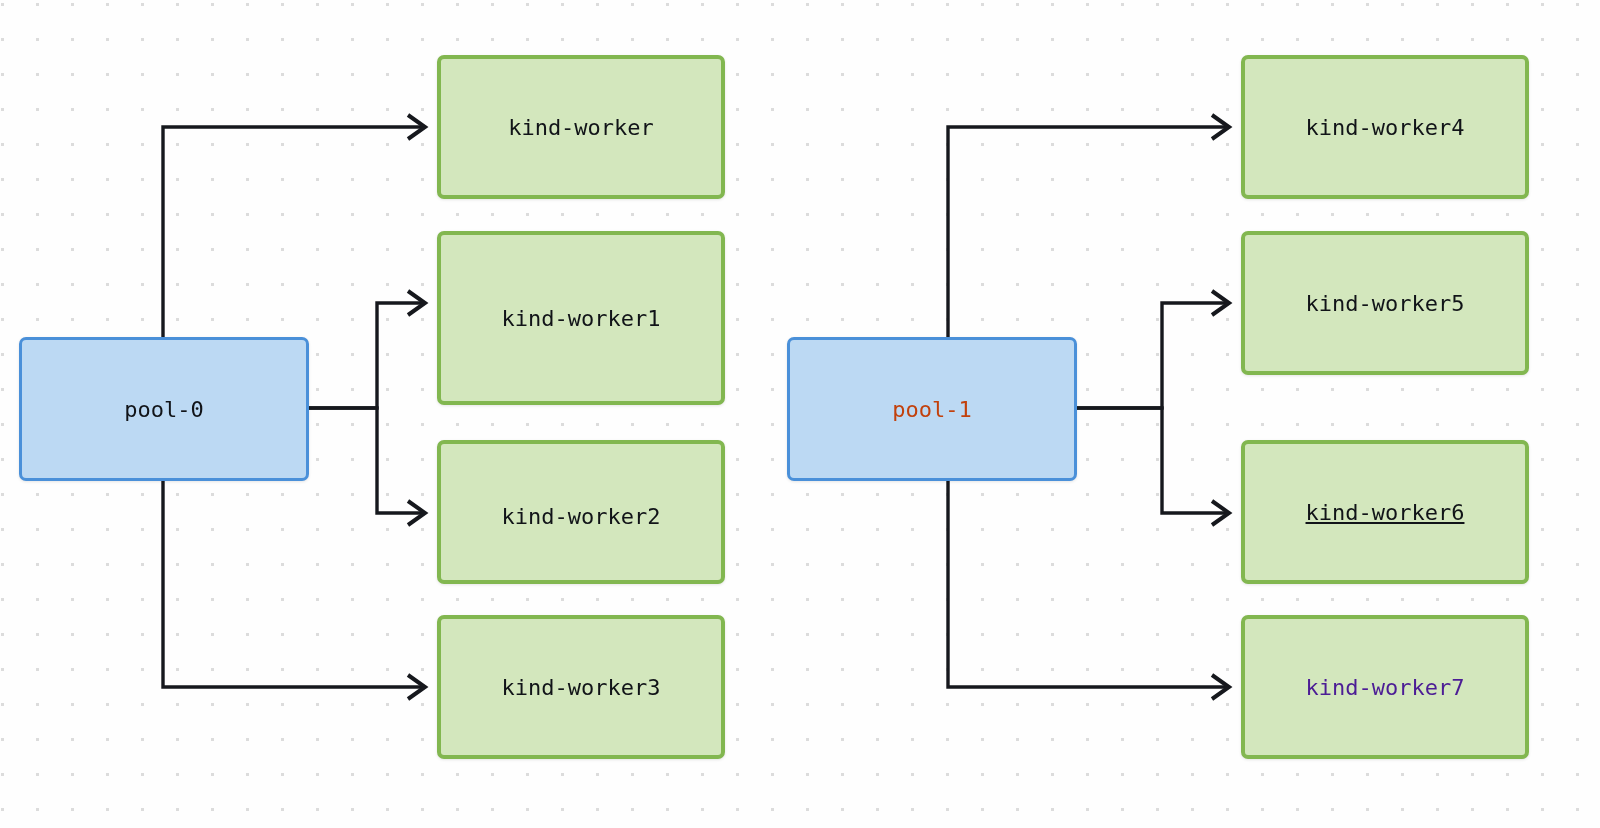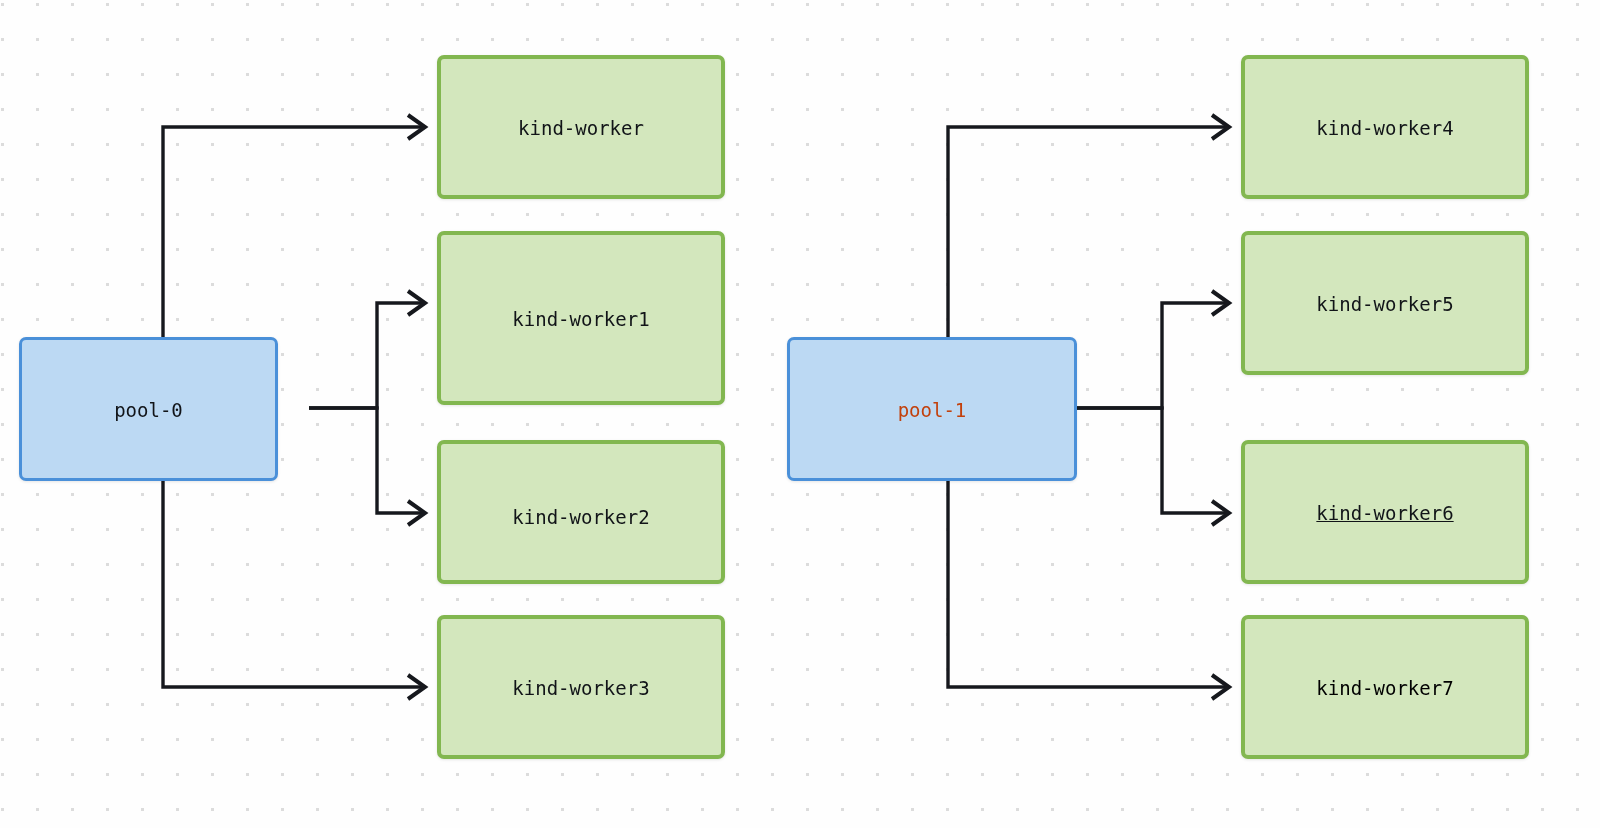--- a/index.html
+++ b/index.html
@@ -26,21 +26,21 @@
     height: 828px;
     pointer-events: none;
   }
   .node {
     position: absolute;
     box-sizing: border-box;
     display: flex;
     align-items: center;
     justify-content: center;
     border-radius: 7px;
-    font-size: 19px;
+    font-size: 22px;
     letter-spacing: 0px;
     color: #111418;
     white-space: nowrap;
     box-shadow: 0 1px 3px rgba(0,0,0,0.10);
   }
   .node.pool {
     background: #bcd9f3;
     border: 3px solid #4a90d9;
   }
   .node.worker {
@@ -71,21 +71,21 @@
       <path d="M408,291 L425,303 L408,315" fill="none" stroke="#16181d" stroke-width="4" stroke-linecap="butt" stroke-linejoin="miter"></path>
       <path d="M408,501 L425,513 L408,525" fill="none" stroke="#16181d" stroke-width="4" stroke-linecap="butt" stroke-linejoin="miter"></path>
       <path d="M408,675 L425,687 L408,699" fill="none" stroke="#16181d" stroke-width="4" stroke-linecap="butt" stroke-linejoin="miter"></path>
       <path d="M1212,115 L1229,127 L1212,139" fill="none" stroke="#16181d" stroke-width="4" stroke-linecap="butt" stroke-linejoin="miter"></path>
       <path d="M1212,291 L1229,303 L1212,315" fill="none" stroke="#16181d" stroke-width="4" stroke-linecap="butt" stroke-linejoin="miter"></path>
       <path d="M1212,501 L1229,513 L1212,525" fill="none" stroke="#16181d" stroke-width="4" stroke-linecap="butt" stroke-linejoin="miter"></path>
       <path d="M1212,675 L1229,687 L1212,699" fill="none" stroke="#16181d" stroke-width="4" stroke-linecap="butt" stroke-linejoin="miter"></path>
     </svg>
 
   <div id="node-layer">
-      <div class="node pool" style="left: 19px; top: 337px; width: 259px; height: 144px; background: rgb(188, 217, 243); border-color: rgb(74, 144, 217);">
+      <div class="node pool" style="left: 19px; top: 337px; width: 290px; height: 144px; background: rgb(188, 217, 243); border-color: rgb(74, 144, 217);">
         <span class="node-label" style="color: rgb(17, 20, 24);">pool-0</span>
       </div>
       <div class="node pool" style="left: 787px; top: 337px; width: 290px; height: 144px; background: rgb(188, 217, 243); border-color: rgb(74, 144, 217);">
         <span class="node-label" style="color: #c2410c;">pool-1</span>
       </div>
       <div class="node worker" style="left: 437px; top: 55px; width: 288px; height: 144px; background: rgb(211, 231, 189); border-color: rgb(130, 183, 80);">
         <span class="node-label" style="color: rgb(17, 20, 24);">kind-worker</span>
       </div>
       <div class="node worker" style="left: 437px; top: 231px; width: 288px; height: 174px; background: rgb(211, 231, 189); border-color: rgb(130, 183, 80);">
         <span class="node-label" style="color: rgb(17, 20, 24);">kind-worker1</span>
@@ -99,17 +99,17 @@
       <div class="node worker" style="left: 1241px; top: 55px; width: 288px; height: 144px; background: rgb(211, 231, 189); border-color: rgb(130, 183, 80);">
         <span class="node-label" style="color: rgb(17, 20, 24);">kind-worker4</span>
       </div>
       <div class="node worker" style="left: 1241px; top: 231px; width: 288px; height: 144px; background: rgb(211, 231, 189); border-color: rgb(130, 183, 80);">
         <span class="node-label" style="color: rgb(17, 20, 24);">kind-worker5</span>
       </div>
       <div class="node worker" style="left: 1241px; top: 440px; width: 288px; height: 144px; background: rgb(211, 231, 189); border-color: rgb(130, 183, 80); text-decoration: underline;">
         <span class="node-label" style="color: rgb(17, 20, 24);">kind-worker6</span>
       </div>
       <div class="node worker" style="left: 1241px; top: 615px; width: 288px; height: 144px; background: rgb(211, 231, 189); border-color: rgb(130, 183, 80);">
-        <span class="node-label" style="color: #000000;">kind-worker7</span>
+        <span class="node-label" style="color: #4c1d95;">kind-worker7</span>
       </div>
     </div>
 
 </div>
 
 </body></html>

